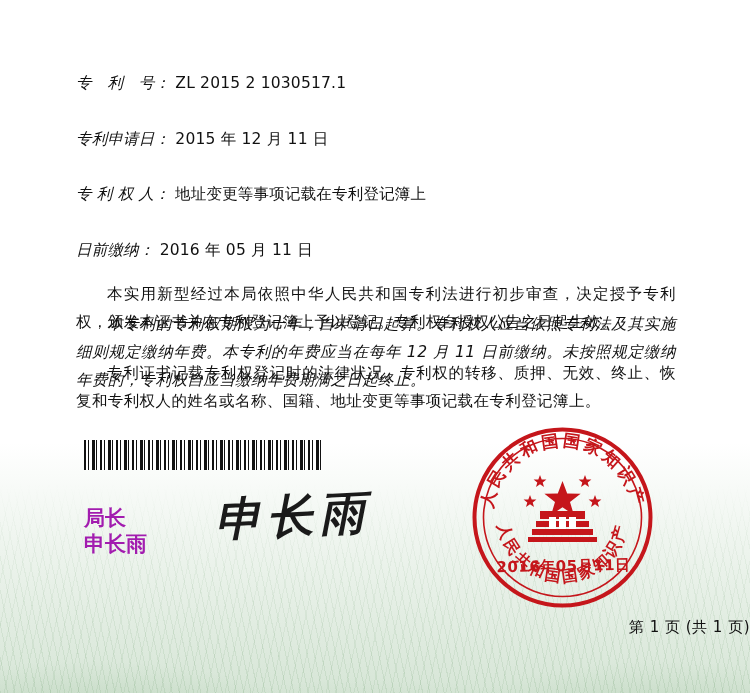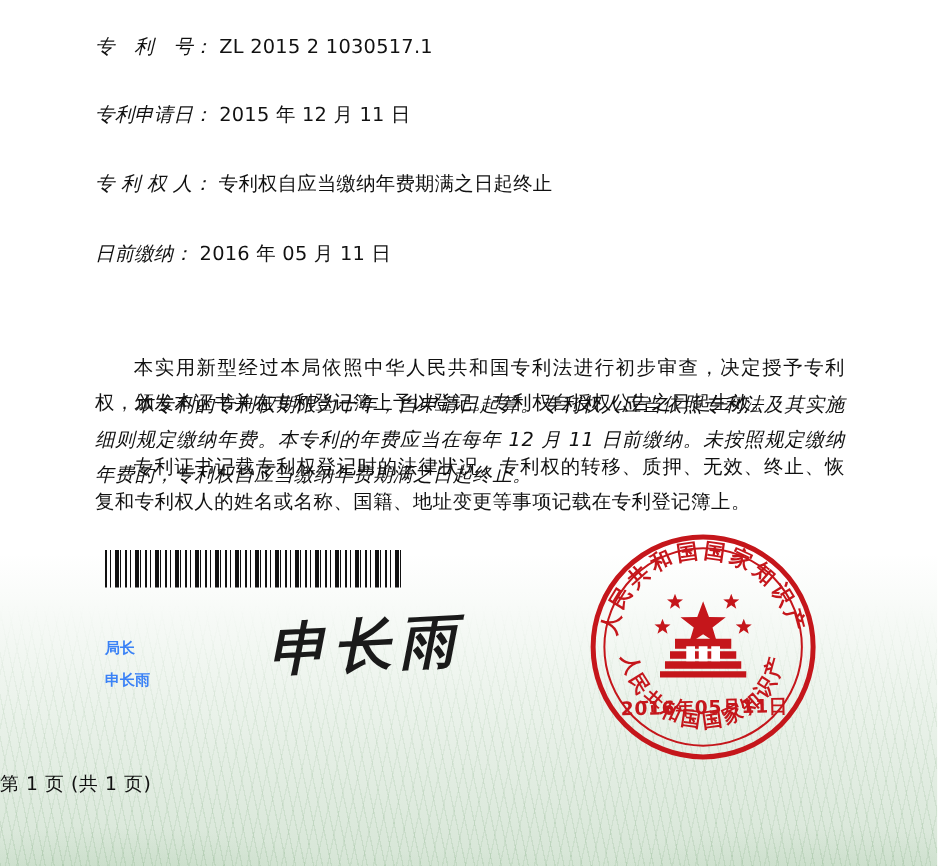--- a/index.html
+++ b/index.html
@@ -56,20 +56,21 @@
     color: #111111;
     white-space: nowrap;
     letter-spacing: 0.2px;
   }
   .field-label {
     display: inline-block;
     font-style: italic;
   }
   .field-value {
     display: inline-block;
+    margin-top: 47px;
   }
 
   #patent-number-line { left: 76px; top: 27px; }
   #apply-date-line    { left: 76px; top: 82px; text-align: center; }
   #holder-line        { left: 76px; top: 137px; }
   #grant-date-line    { left: 76px; top: 193px; }
 
   .body-para {
     position: absolute;
     width: 600px;
@@ -103,23 +104,23 @@
       #111 12px, #111 13px,
       #fff 13px, #fff 16px
     );
   }
 
   
   #sig-block {
     position: absolute;
     left: 84px;
     top: 505px;
-    font-size: 12px;
+    font-size: 21px;
     line-height: 26px;
-    color: #3b82f6;
+    color: #a21caf;
     font-weight: bold;
   }
   #signature-script {
     position: absolute;
     left: 215px;
     top: 490px;
     font-family: "DejaVu Serif", "Liberation Serif", serif;
     font-size: 46px;
     color: #1a1a1a;
     font-style: italic;
@@ -150,21 +151,21 @@
     letter-spacing: 0.5px;
     font-weight: bold;
     transform: rotate(-1deg);
   }
 
   #page-footer {
     position: absolute;
     left: 0;
     right: 0;
     top: 618px;
-    text-align: left;
+    text-align: right;
     font-size: 15px;
     color: #111111;
     letter-spacing: 0.5px;
   }
 </style>
 </head>
 <body>
 
 <div id="page">
   <div class="bg-wash"></div>
@@ -177,21 +178,21 @@
       <span class="field-value">ZL 2015 2 1030517.1</span>
     </div>
 
     <div class="field-line" id="apply-date-line">
       <span class="field-label">专利申请日：</span>
       <span class="field-value">2015 年 12 月 11 日</span>
     </div>
 
     <div class="field-line" id="holder-line">
       <span class="field-label">专 利 权 人：</span>
-      <span class="field-value">专利权自应当缴纳年费期满之日起终止</span>
+      <span class="field-value">地址变更等事项记载在专利登记簿上</span>
     </div>
 
     <div class="field-line" id="grant-date-line">
       <span class="field-label">日前缴纳：</span>
       <span class="field-value">2016 年 05 月 11 日</span>
     </div>
 
     <p class="body-para" id="para-1">本实用新型经过本局依照中华人民共和国专利法进行初步审查，决定授予专利权，颁发本证书并在专利登记簿上予以登记。专利权自授权公告之日起生效。</p>
     <p class="body-para" id="para-2">本专利的专利权期限为十年，自申请日起算。专利权人应当依照专利法及其实施细则规定缴纳年费。本专利的年费应当在每年 12 月 11 日前缴纳。未按照规定缴纳年费的，专利权自应当缴纳年费期满之日起终止。</p>
     <p class="body-para" id="para-3">专利证书记载专利权登记时的法律状况。专利权的转移、质押、无效、终止、恢复和专利权人的姓名或名称、国籍、地址变更等事项记载在专利登记簿上。</p>

